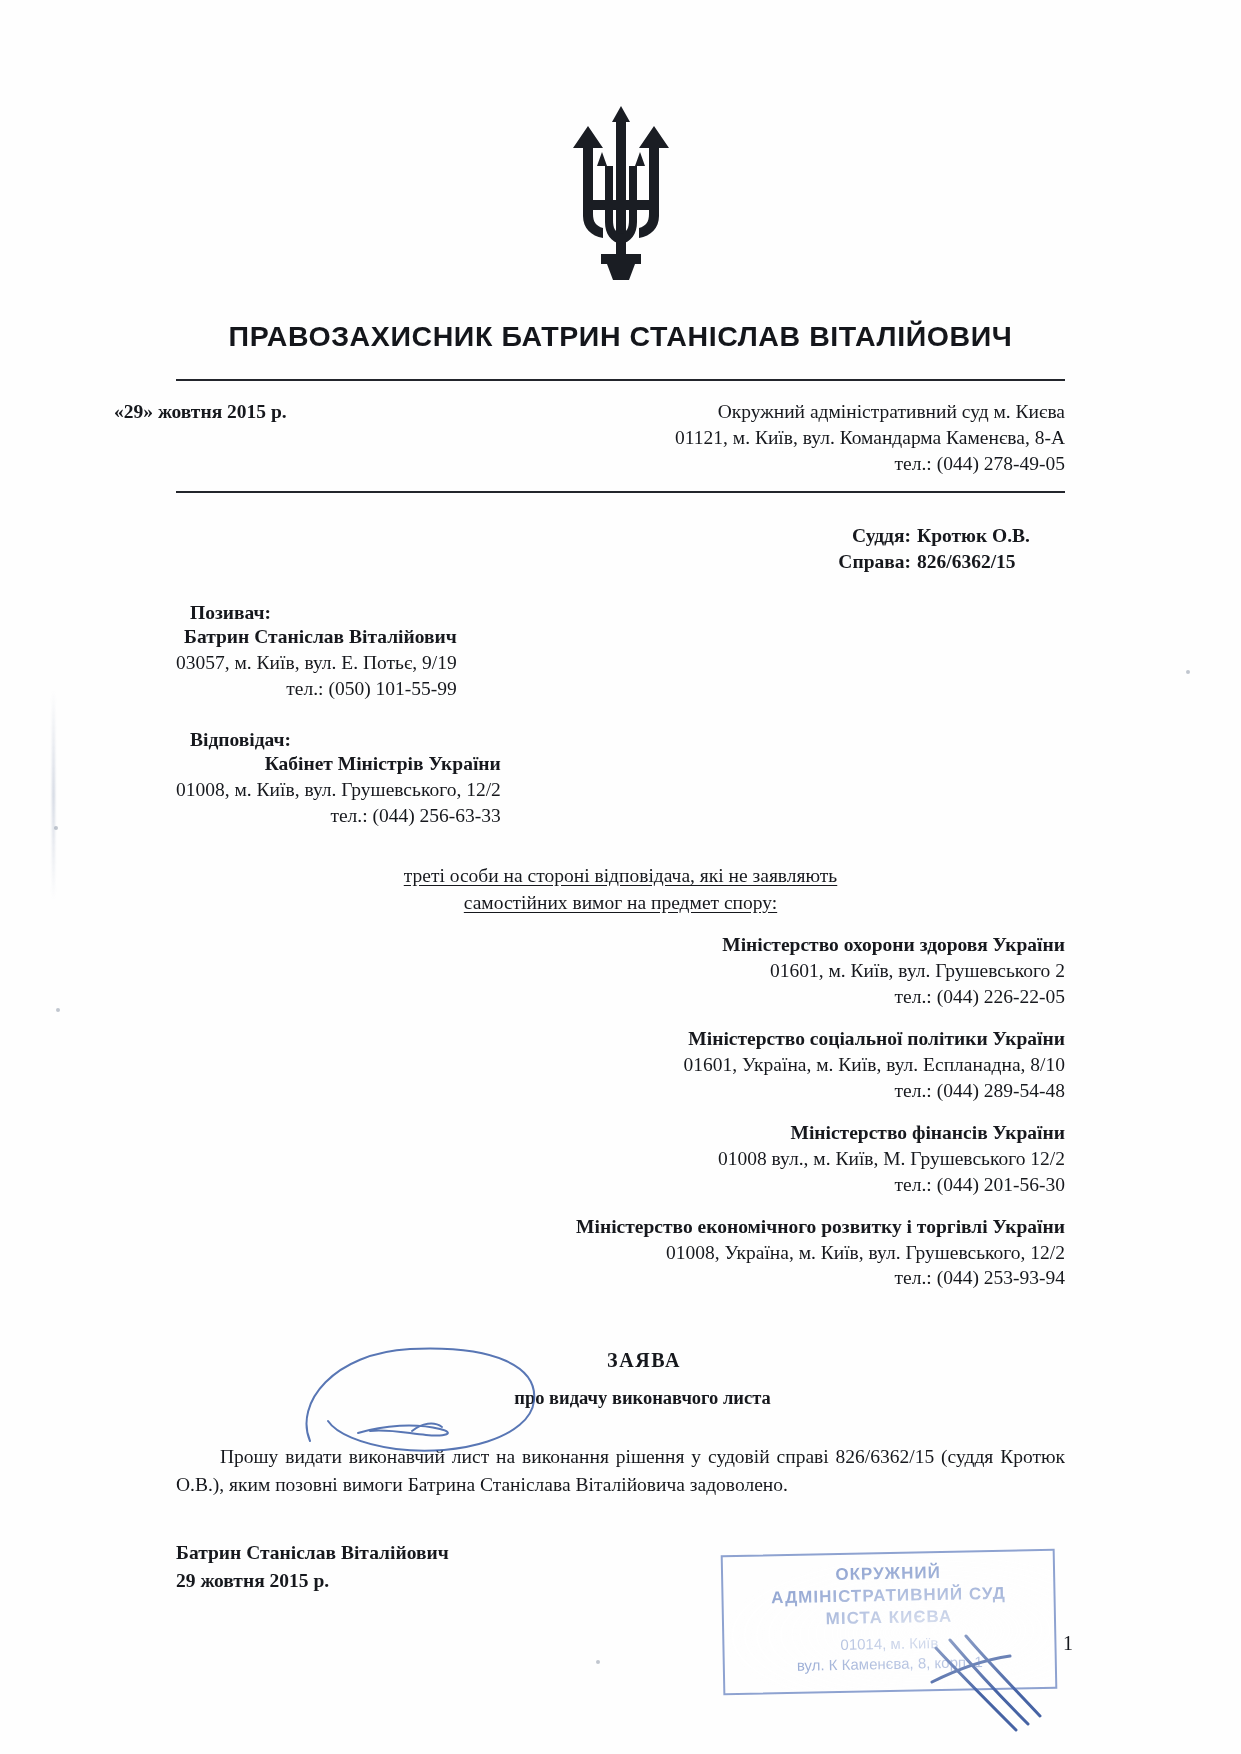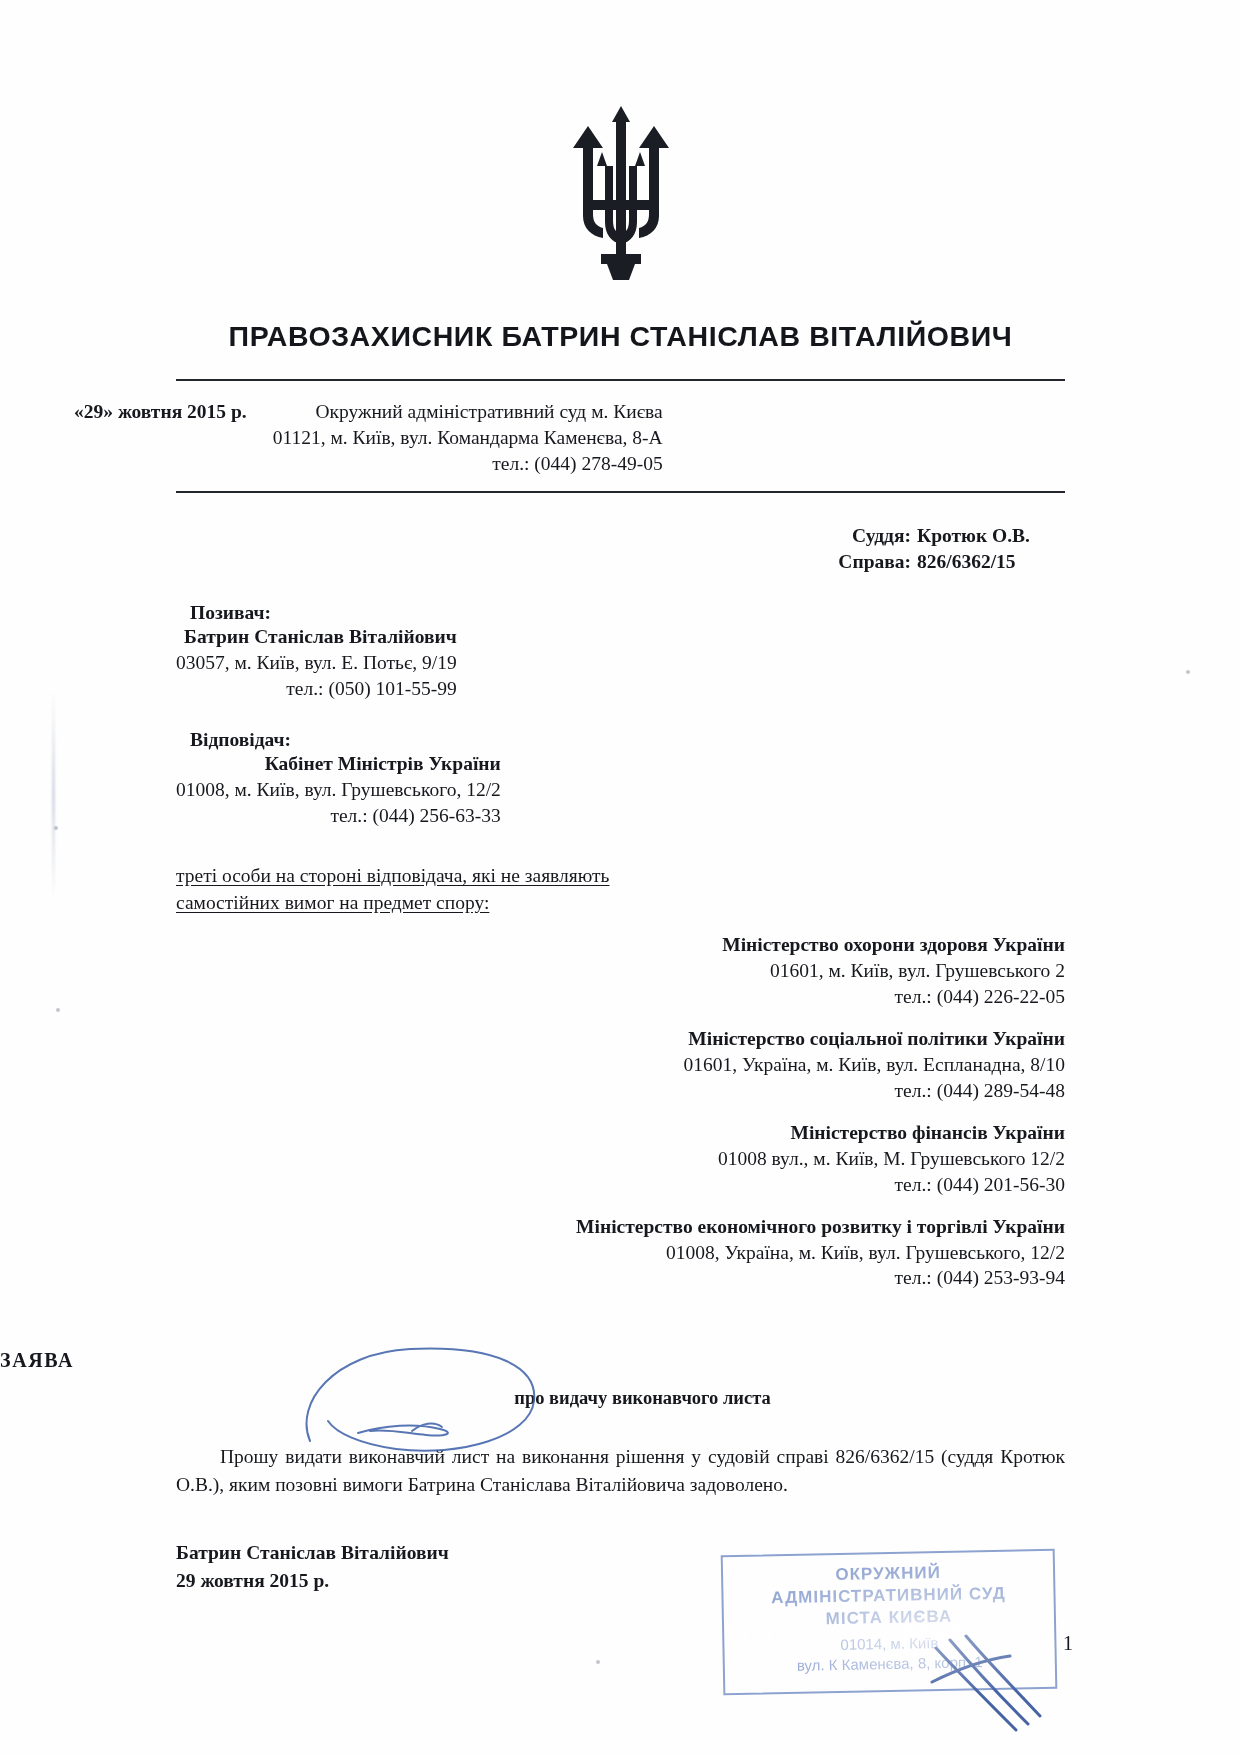--- a/index.html
+++ b/index.html
@@ -71,22 +71,23 @@
     margin: 26px 176px 0 176px;
   }
   .rule-2 {
     border-top: 2.2px solid #23262c;
     margin: 14px 176px 0 176px;
   }
 
   
   .header-row {
     display: flex;
+    justify-content: space-between;
     align-items: flex-start;
-    margin: 18px 176px 0 74px;
+    margin: 18px 176px 0 114px;
     gap: 26px;
   }
   .hdr-date {
     font-weight: bold;
     font-size: 19.5px;
     white-space: nowrap;
     padding-top: 2px;
   }
   .hdr-court {
     text-align: right;
@@ -125,46 +126,47 @@
   }
   .party-body {
     text-align: right;
     font-size: 19.5px;
     line-height: 1.33;
     flex: 1;
   }
   .party-body .name { font-weight: bold; }
 
   .third-intro {
-    text-align: left;
+    text-align: center;
     font-size: 19.5px;
     line-height: 1.37;
     margin-top: 34px;
     font-family: Liberation Serif, serif;
   }
   .third-intro span {
     text-decoration: underline;
     text-underline-offset: 3px;
   }
 
   .third-party {
     text-align: right;
     font-size: 19.5px;
     line-height: 1.33;
     margin-top: 16px;
   }
   .third-party .name { font-weight: bold; }
 
   
   .stmt-title {
-    text-align: left;
+    text-align: center;
     font-weight: bold;
     font-size: 20px;
     letter-spacing: 1.6px;
     margin: 58px 0 16px 0;
+    padding-left: 47px;
   }
   .stmt-sub {
     text-align: center;
     font-weight: bold;
     font-size: 18.5px;
     margin-top: 8px;
     padding-left: 44px;
   }
 
   .body-text {

